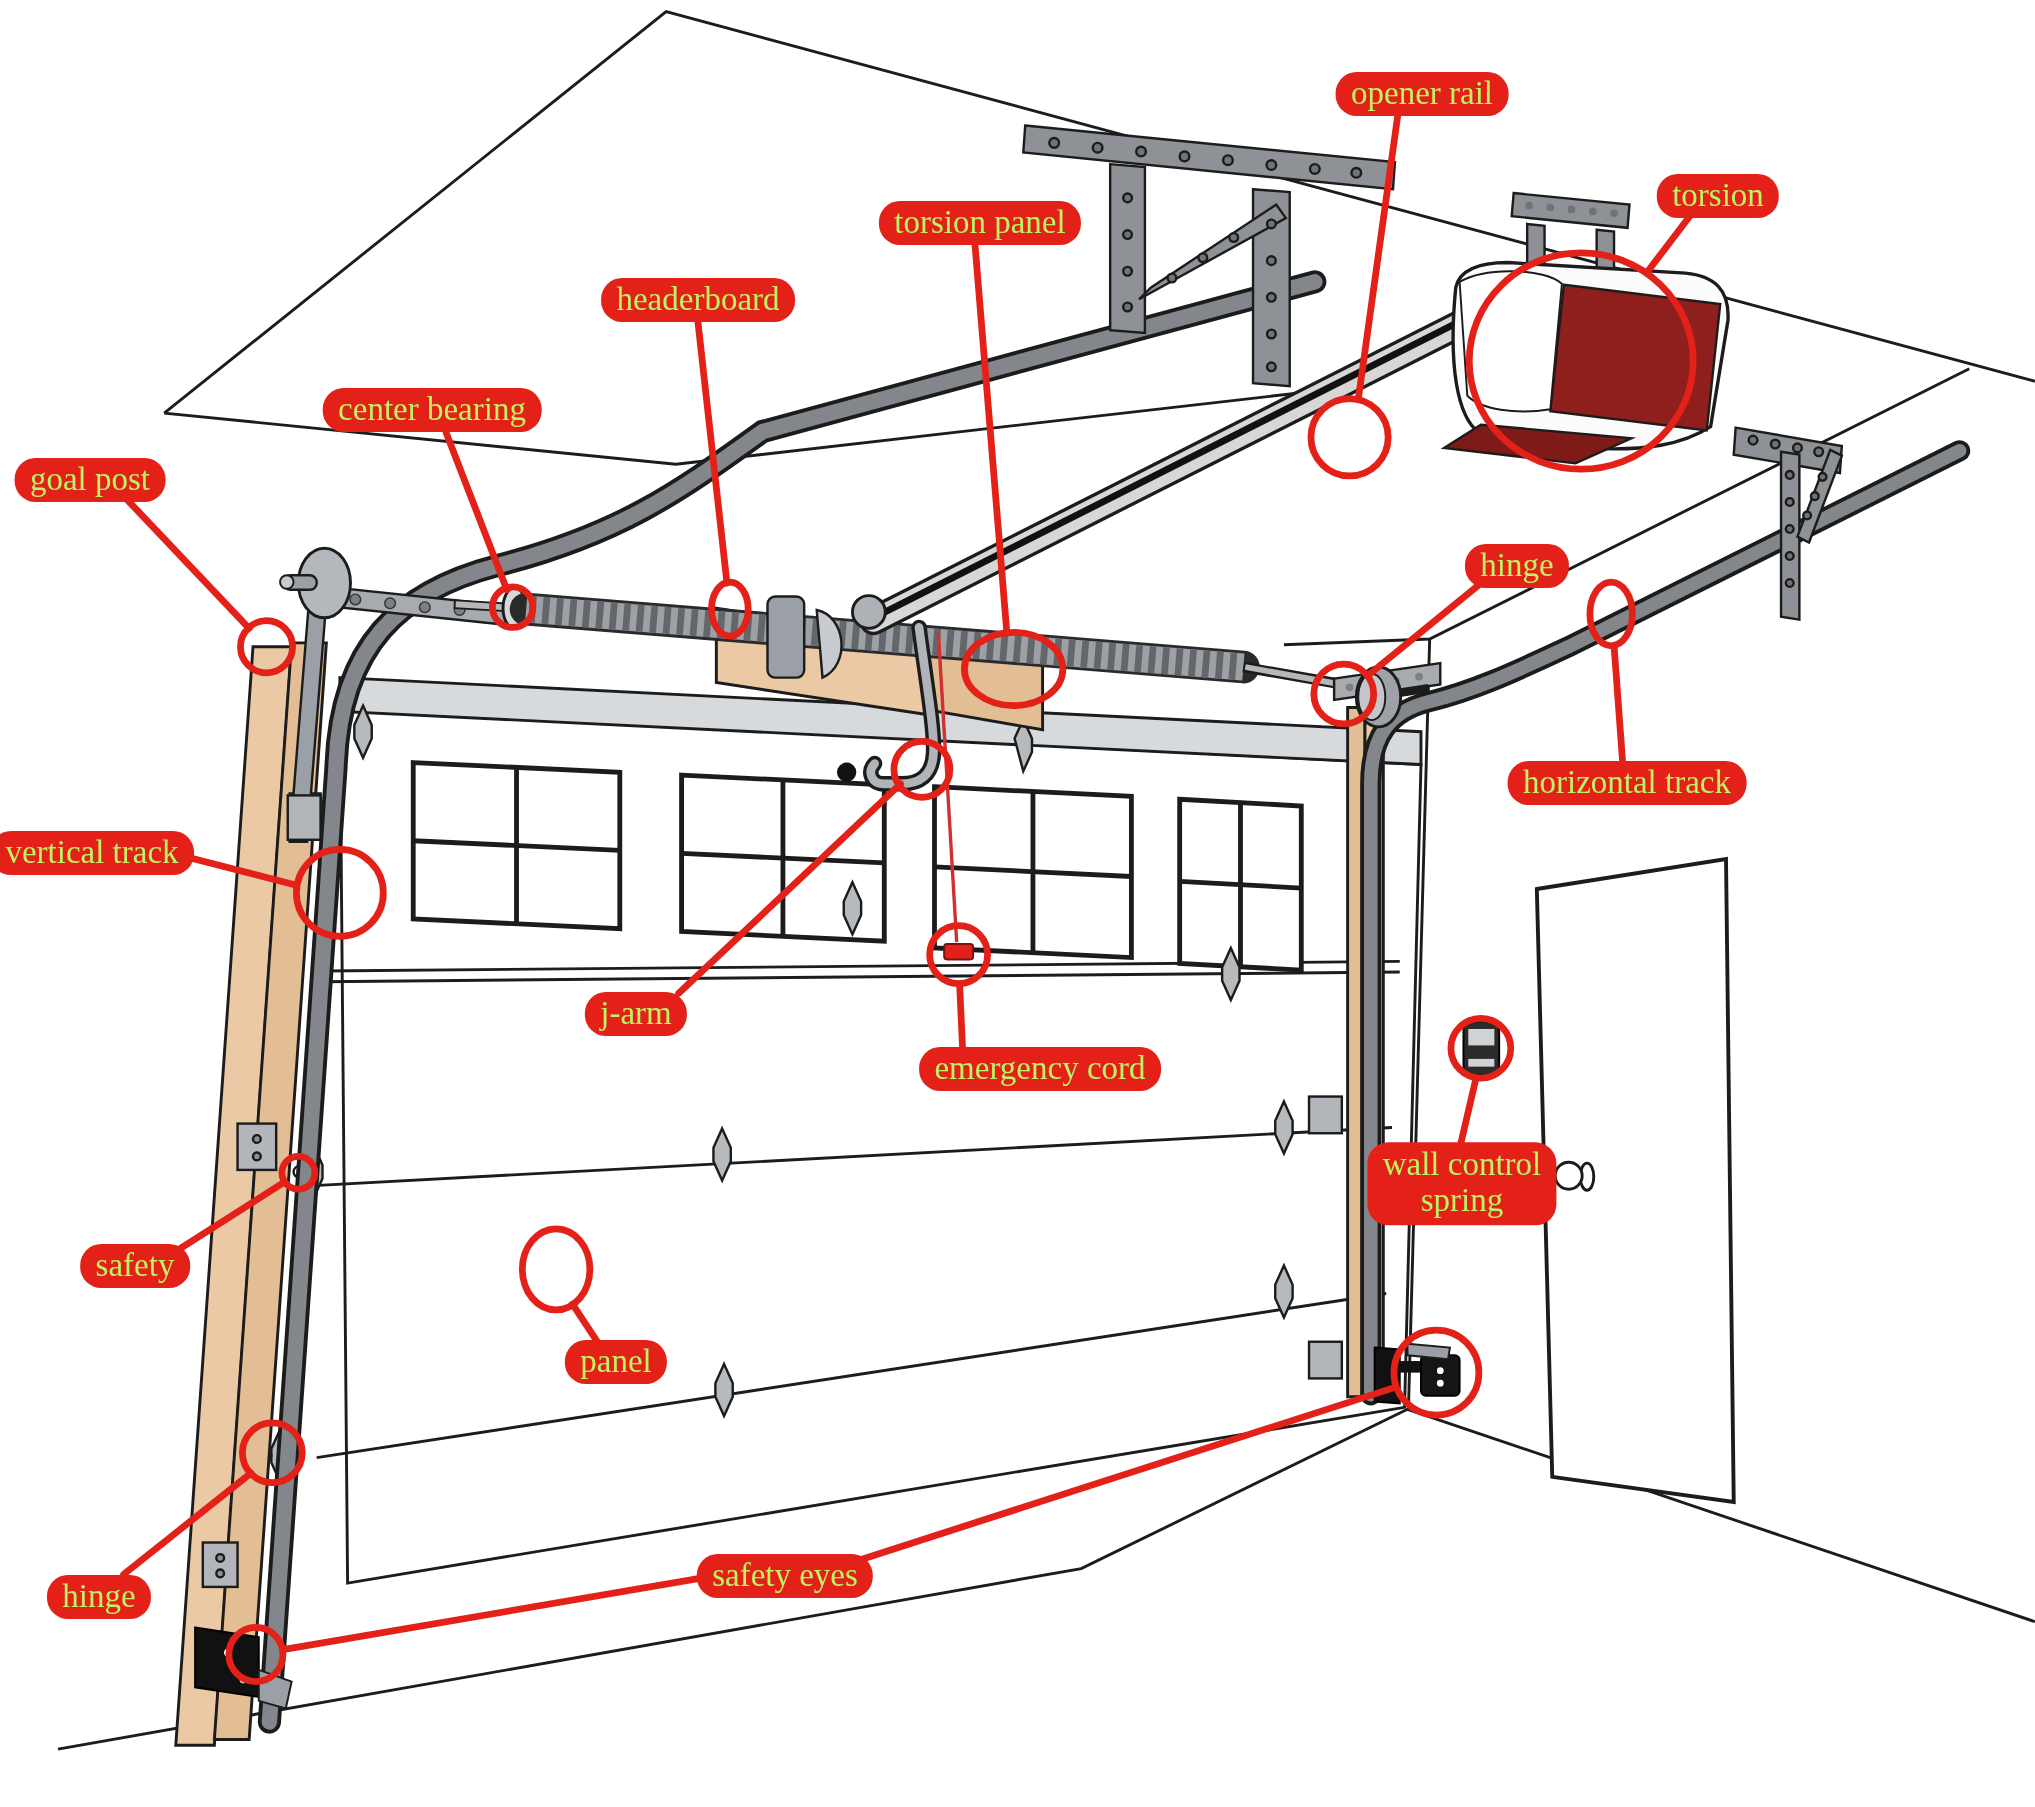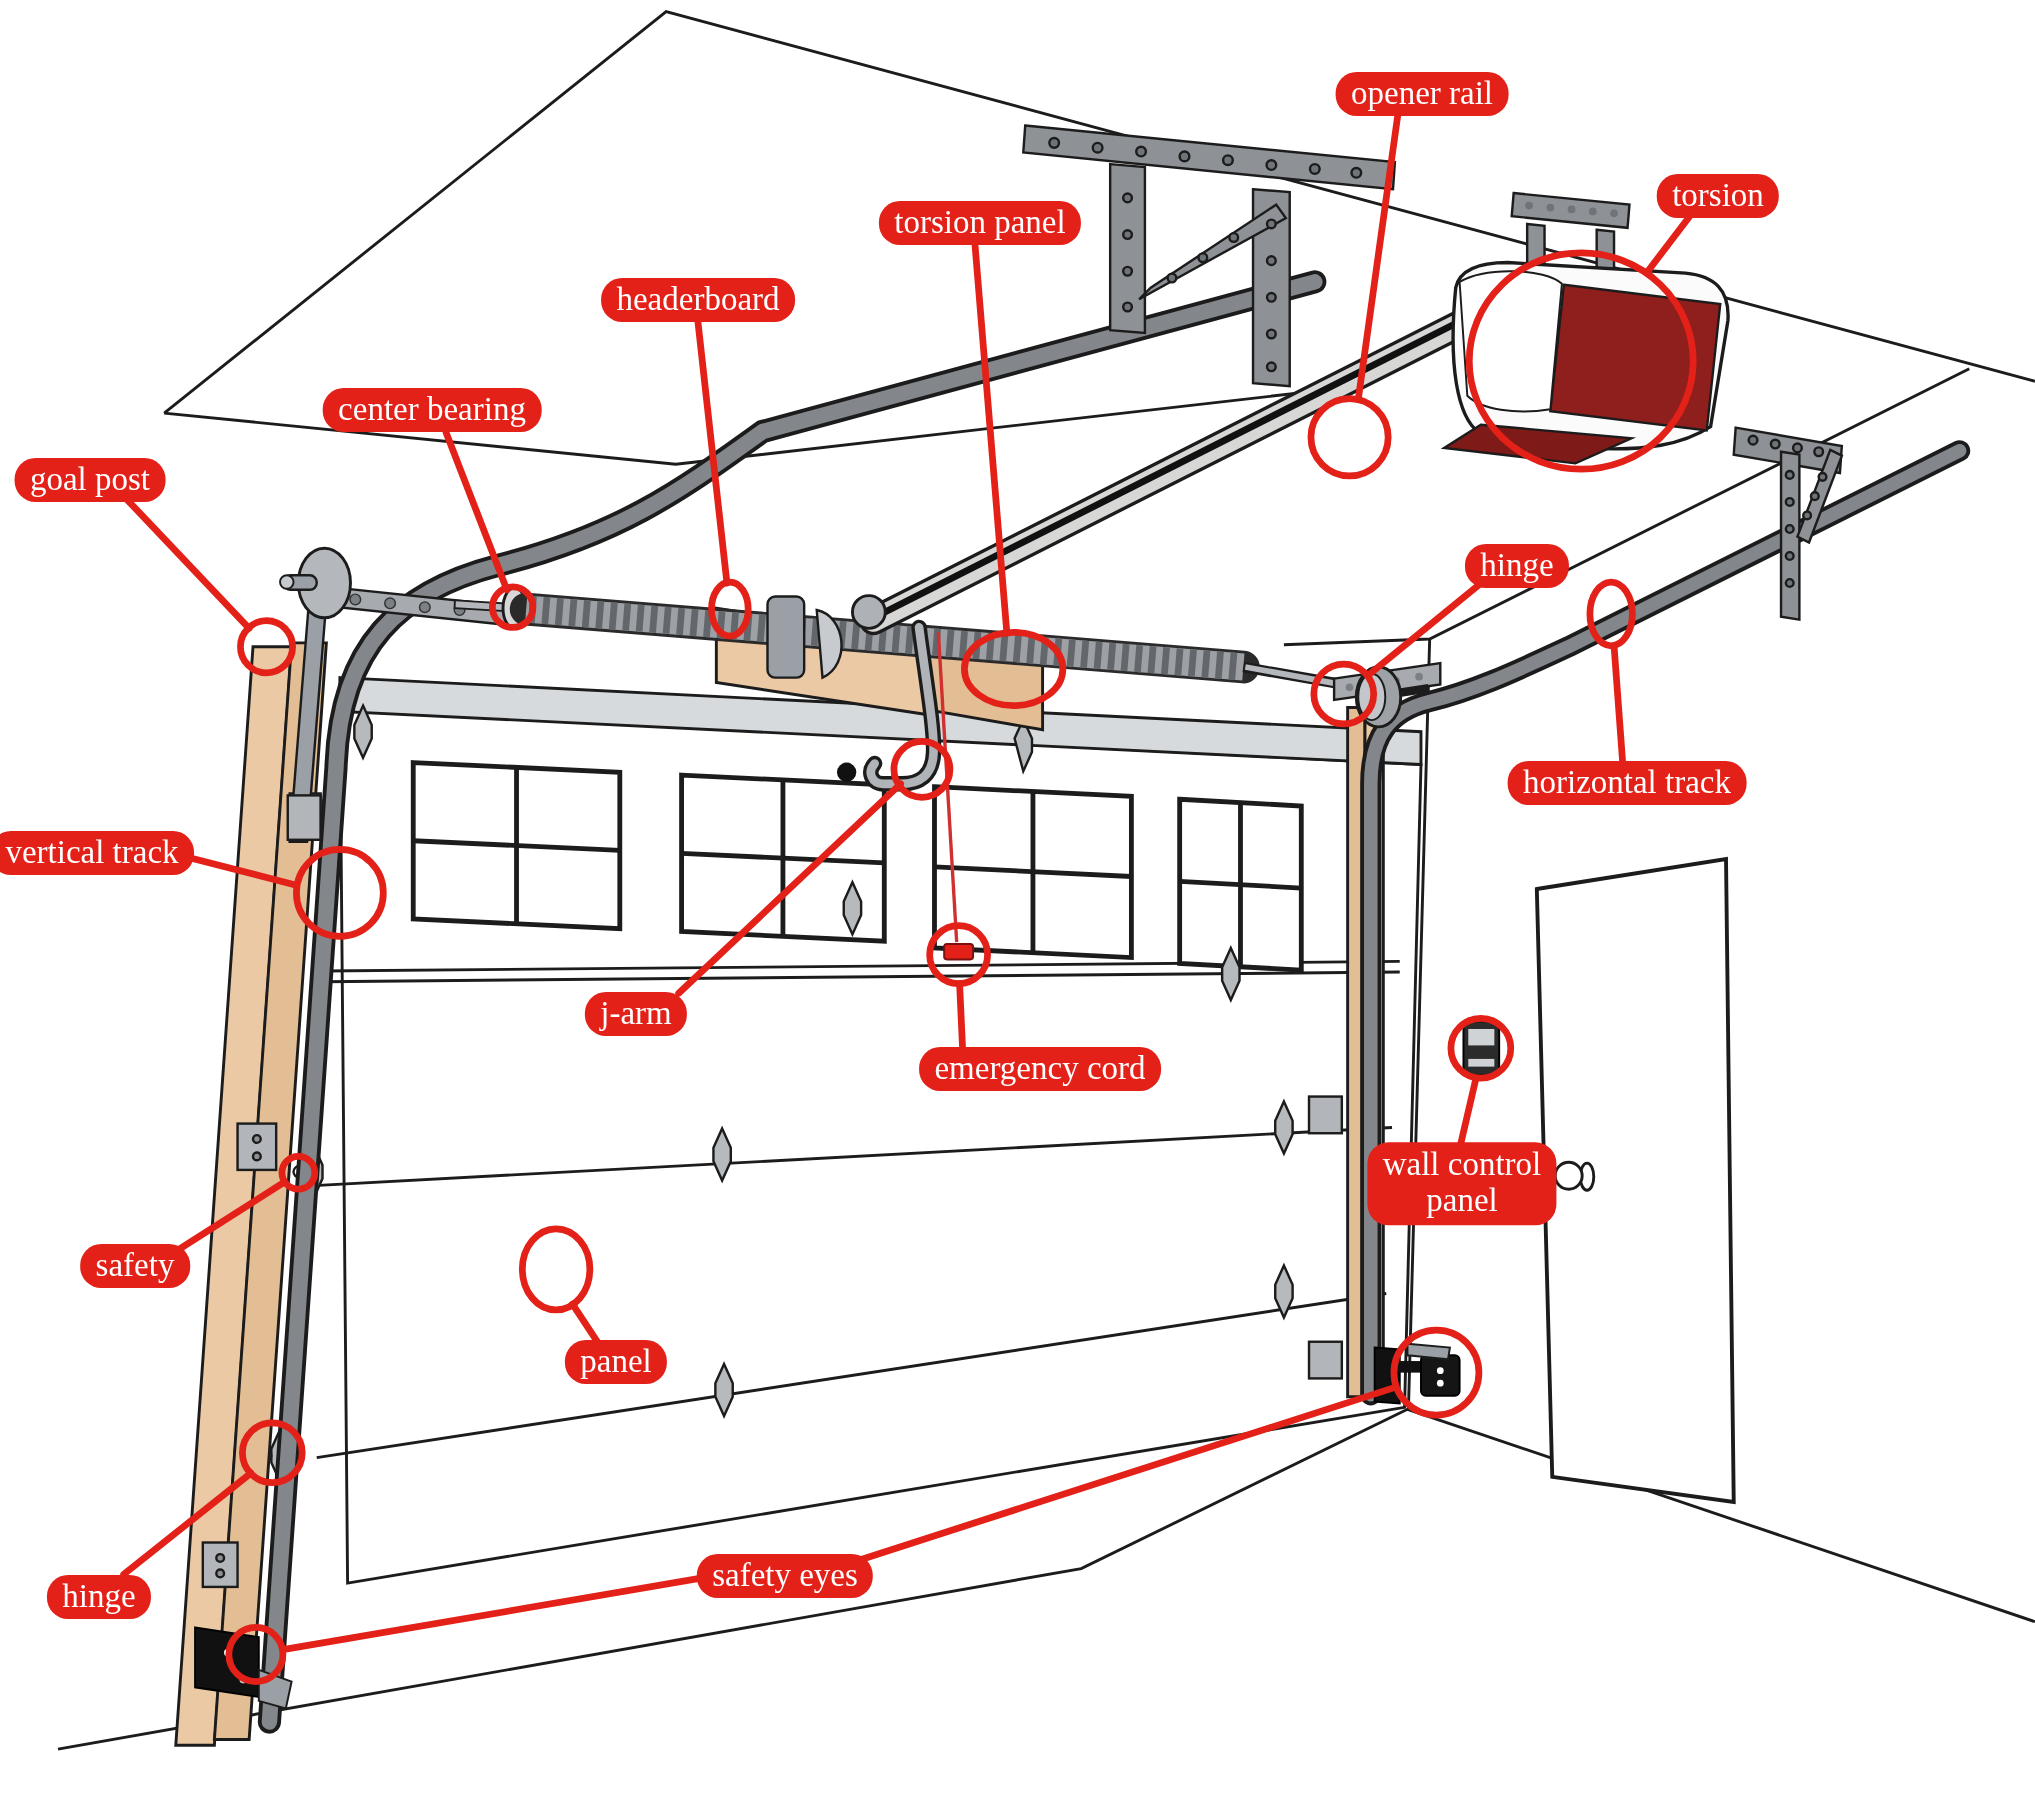--- a/index.html
+++ b/index.html
@@ -1,19 +1,19 @@
 <!DOCTYPE html>
 <html><head>
 <meta charset="utf-8">
 <style>
   html,body{margin:0;padding:0;background:#ffffff;}
   .stage{position:relative;width:2035px;height:1807px;background:#fff;overflow:hidden;
          font-family:"Liberation Serif", serif;}
   .stage svg{position:absolute;left:0;top:0;}
-  .pill{position:absolute;transform:translate(-50%,-50%);background:#e32118;color:#ffffff;
+  .pill{position:absolute;transform:translate(-50%,-50%);background:#e32118;color:#bef264;
         border-radius:21px;padding:2.9px 15.4px 4.8px 15.4px;font-size:33px;line-height:1.1;
         white-space:nowrap;text-align:center;z-index:5;}
   .pill.wrap{white-space:normal;width:166px;padding:3.9px 11.6px 6.8px 11.6px;}
 </style>
 </head>
 <body>
 
 <div class="stage">
 
 <svg width="2035" height="1807" viewBox="0 0 2108 1872">
@@ -305,19 +305,19 @@
 <div class="pill" style="left:698px; top:300px">headerboard</div>
 <div class="pill" style="left:980px;top:223px">torsion panel</div>
 <div class="pill" style="left:1422px;top:94px">opener rail</div>
 <div class="pill" style="left:1718px;top:196px">torsion</div>
 <div class="pill" style="left:1517px;top:566px">hinge</div>
 <div class="pill" style="left:1627px;top:783px">horizontal track</div>
 <div class="pill" style="left:92px;  top:853px">vertical track</div>
 <div class="pill" style="left:636px; top:1014px">j-arm</div>
 <div class="pill" style="left:1040px;top:1069px">emergency cord</div>
 <div class="pill" style="left:135px; top:1266px">safety</div>
-<div class="pill wrap" style="left:1462px;top:1184px">wall control panel</div>
+<div class="pill wrap" style="left:1462px;top:1184px">wall control spring</div>
 <div class="pill" style="left:616px; top:1362px">panel</div>
 <div class="pill" style="left:99px; top:1597px">hinge</div>
 <div class="pill" style="left:785px; top:1576px">safety eyes</div>
 
 </div>
 
 
 </body></html>

